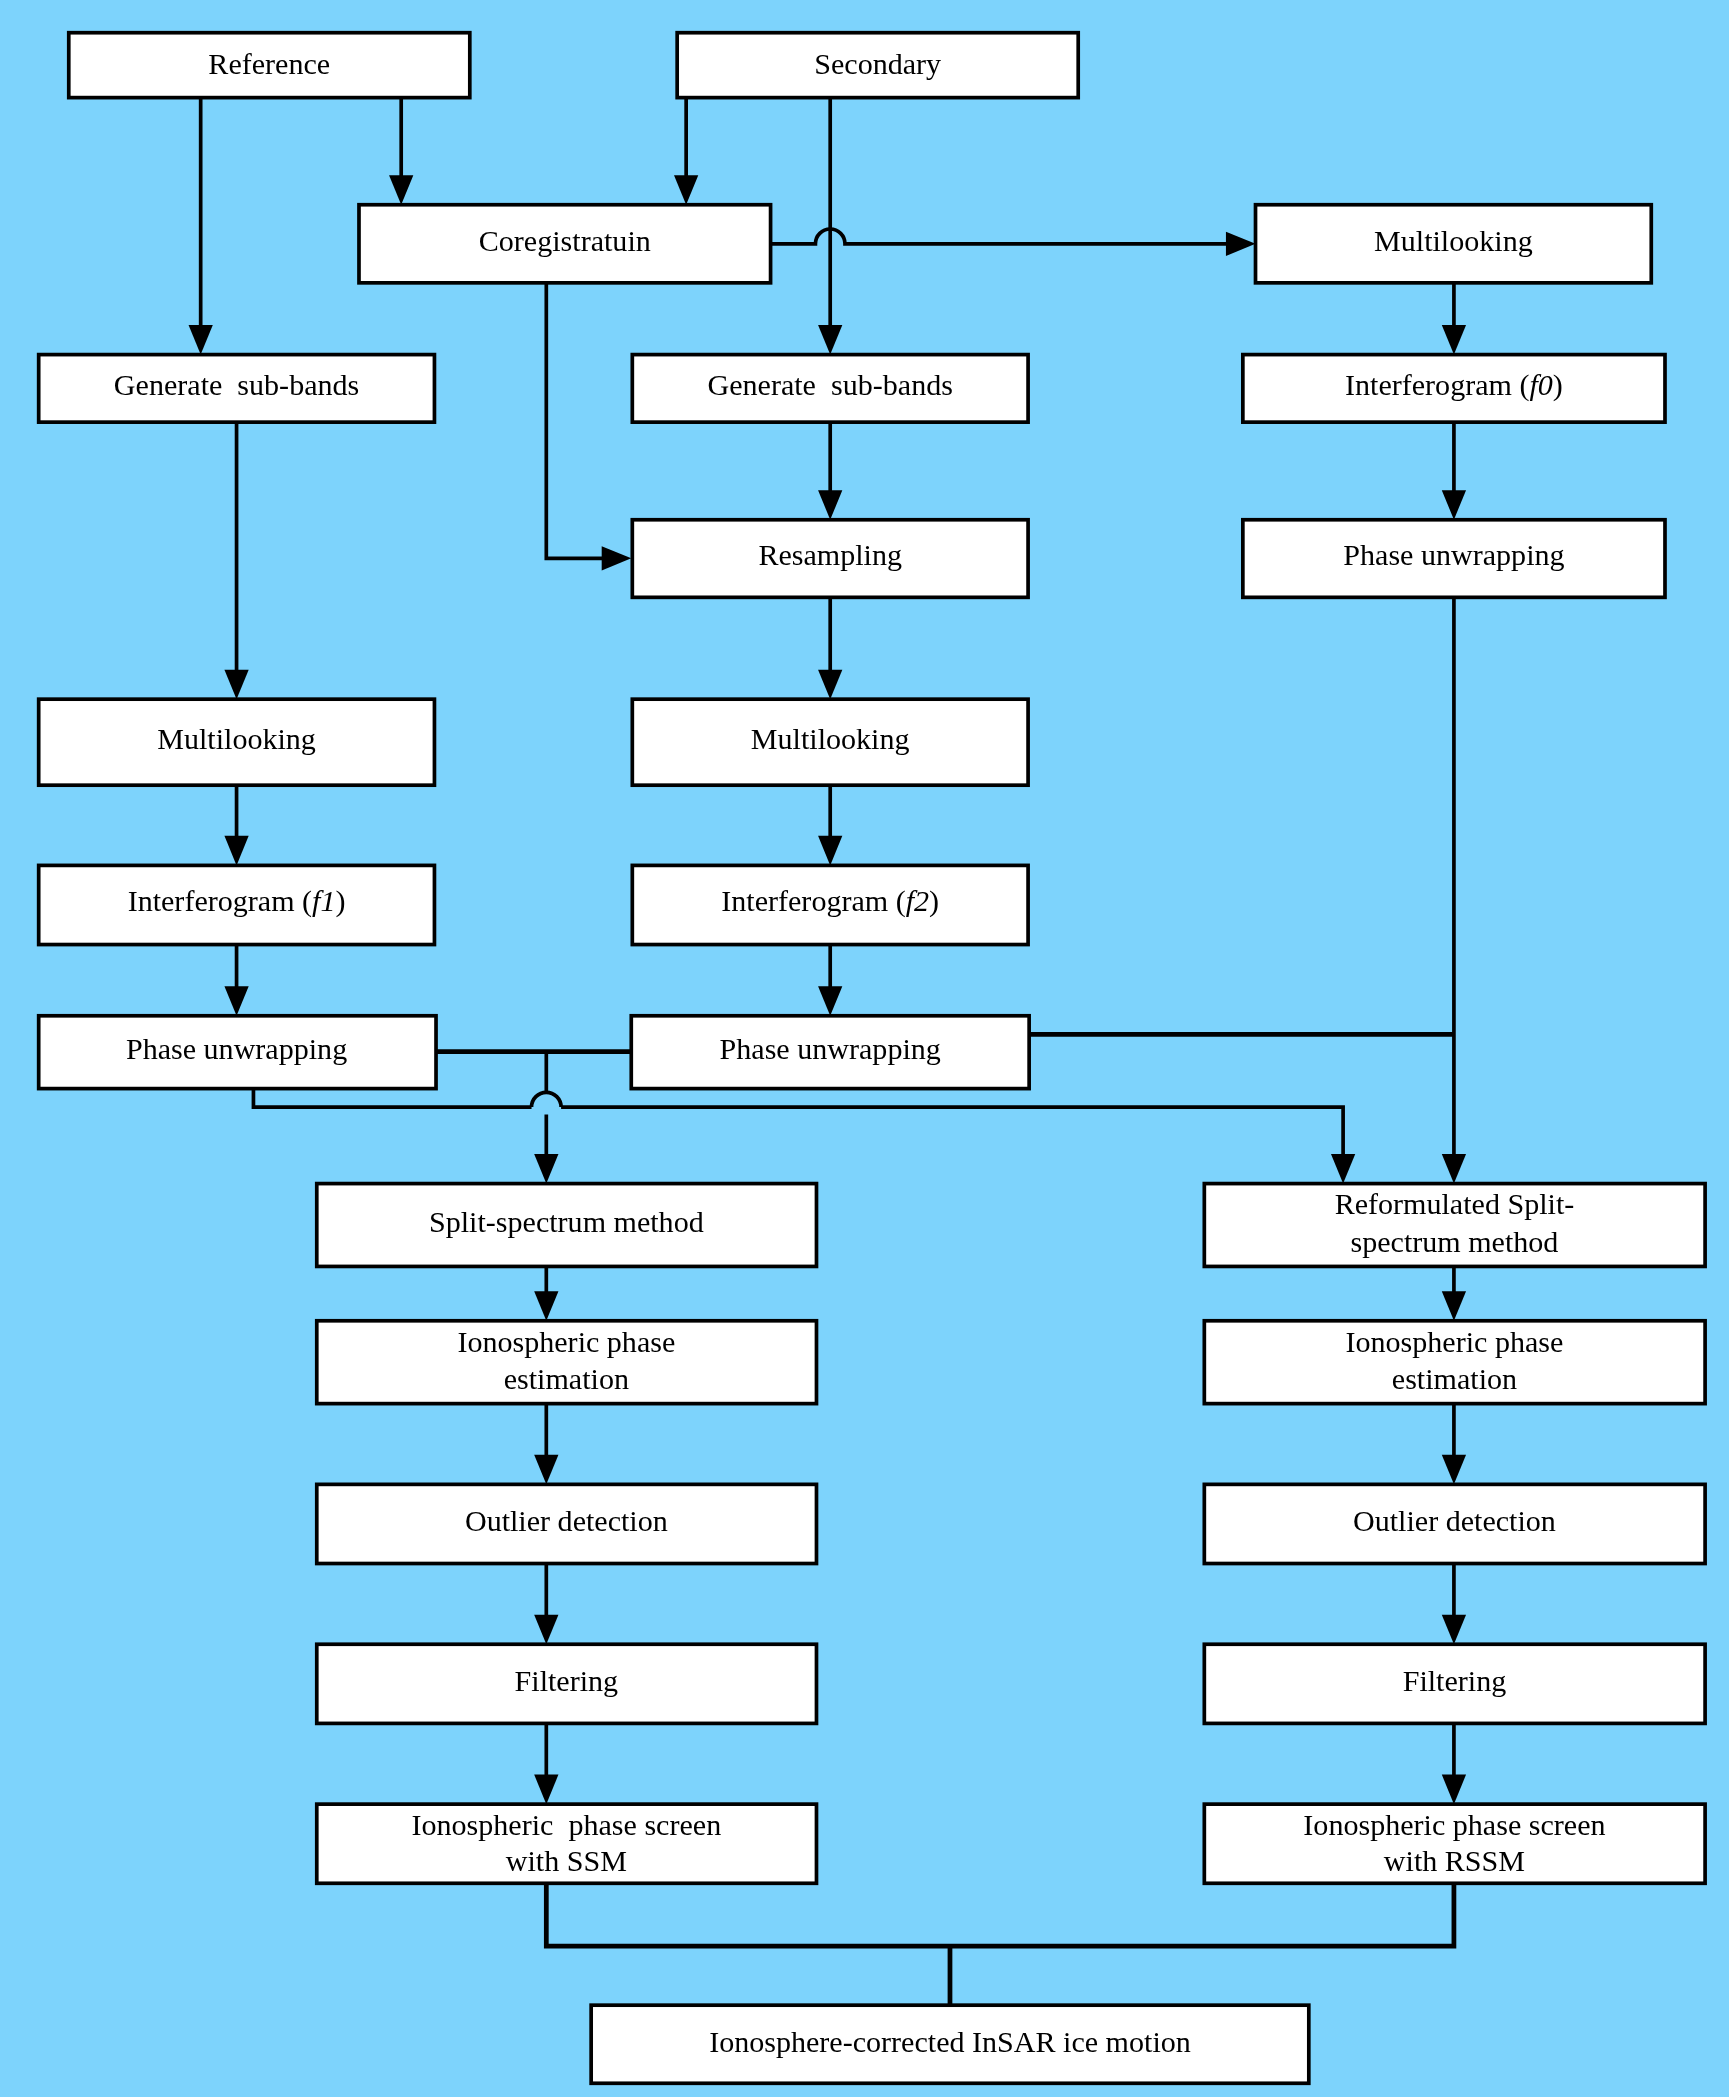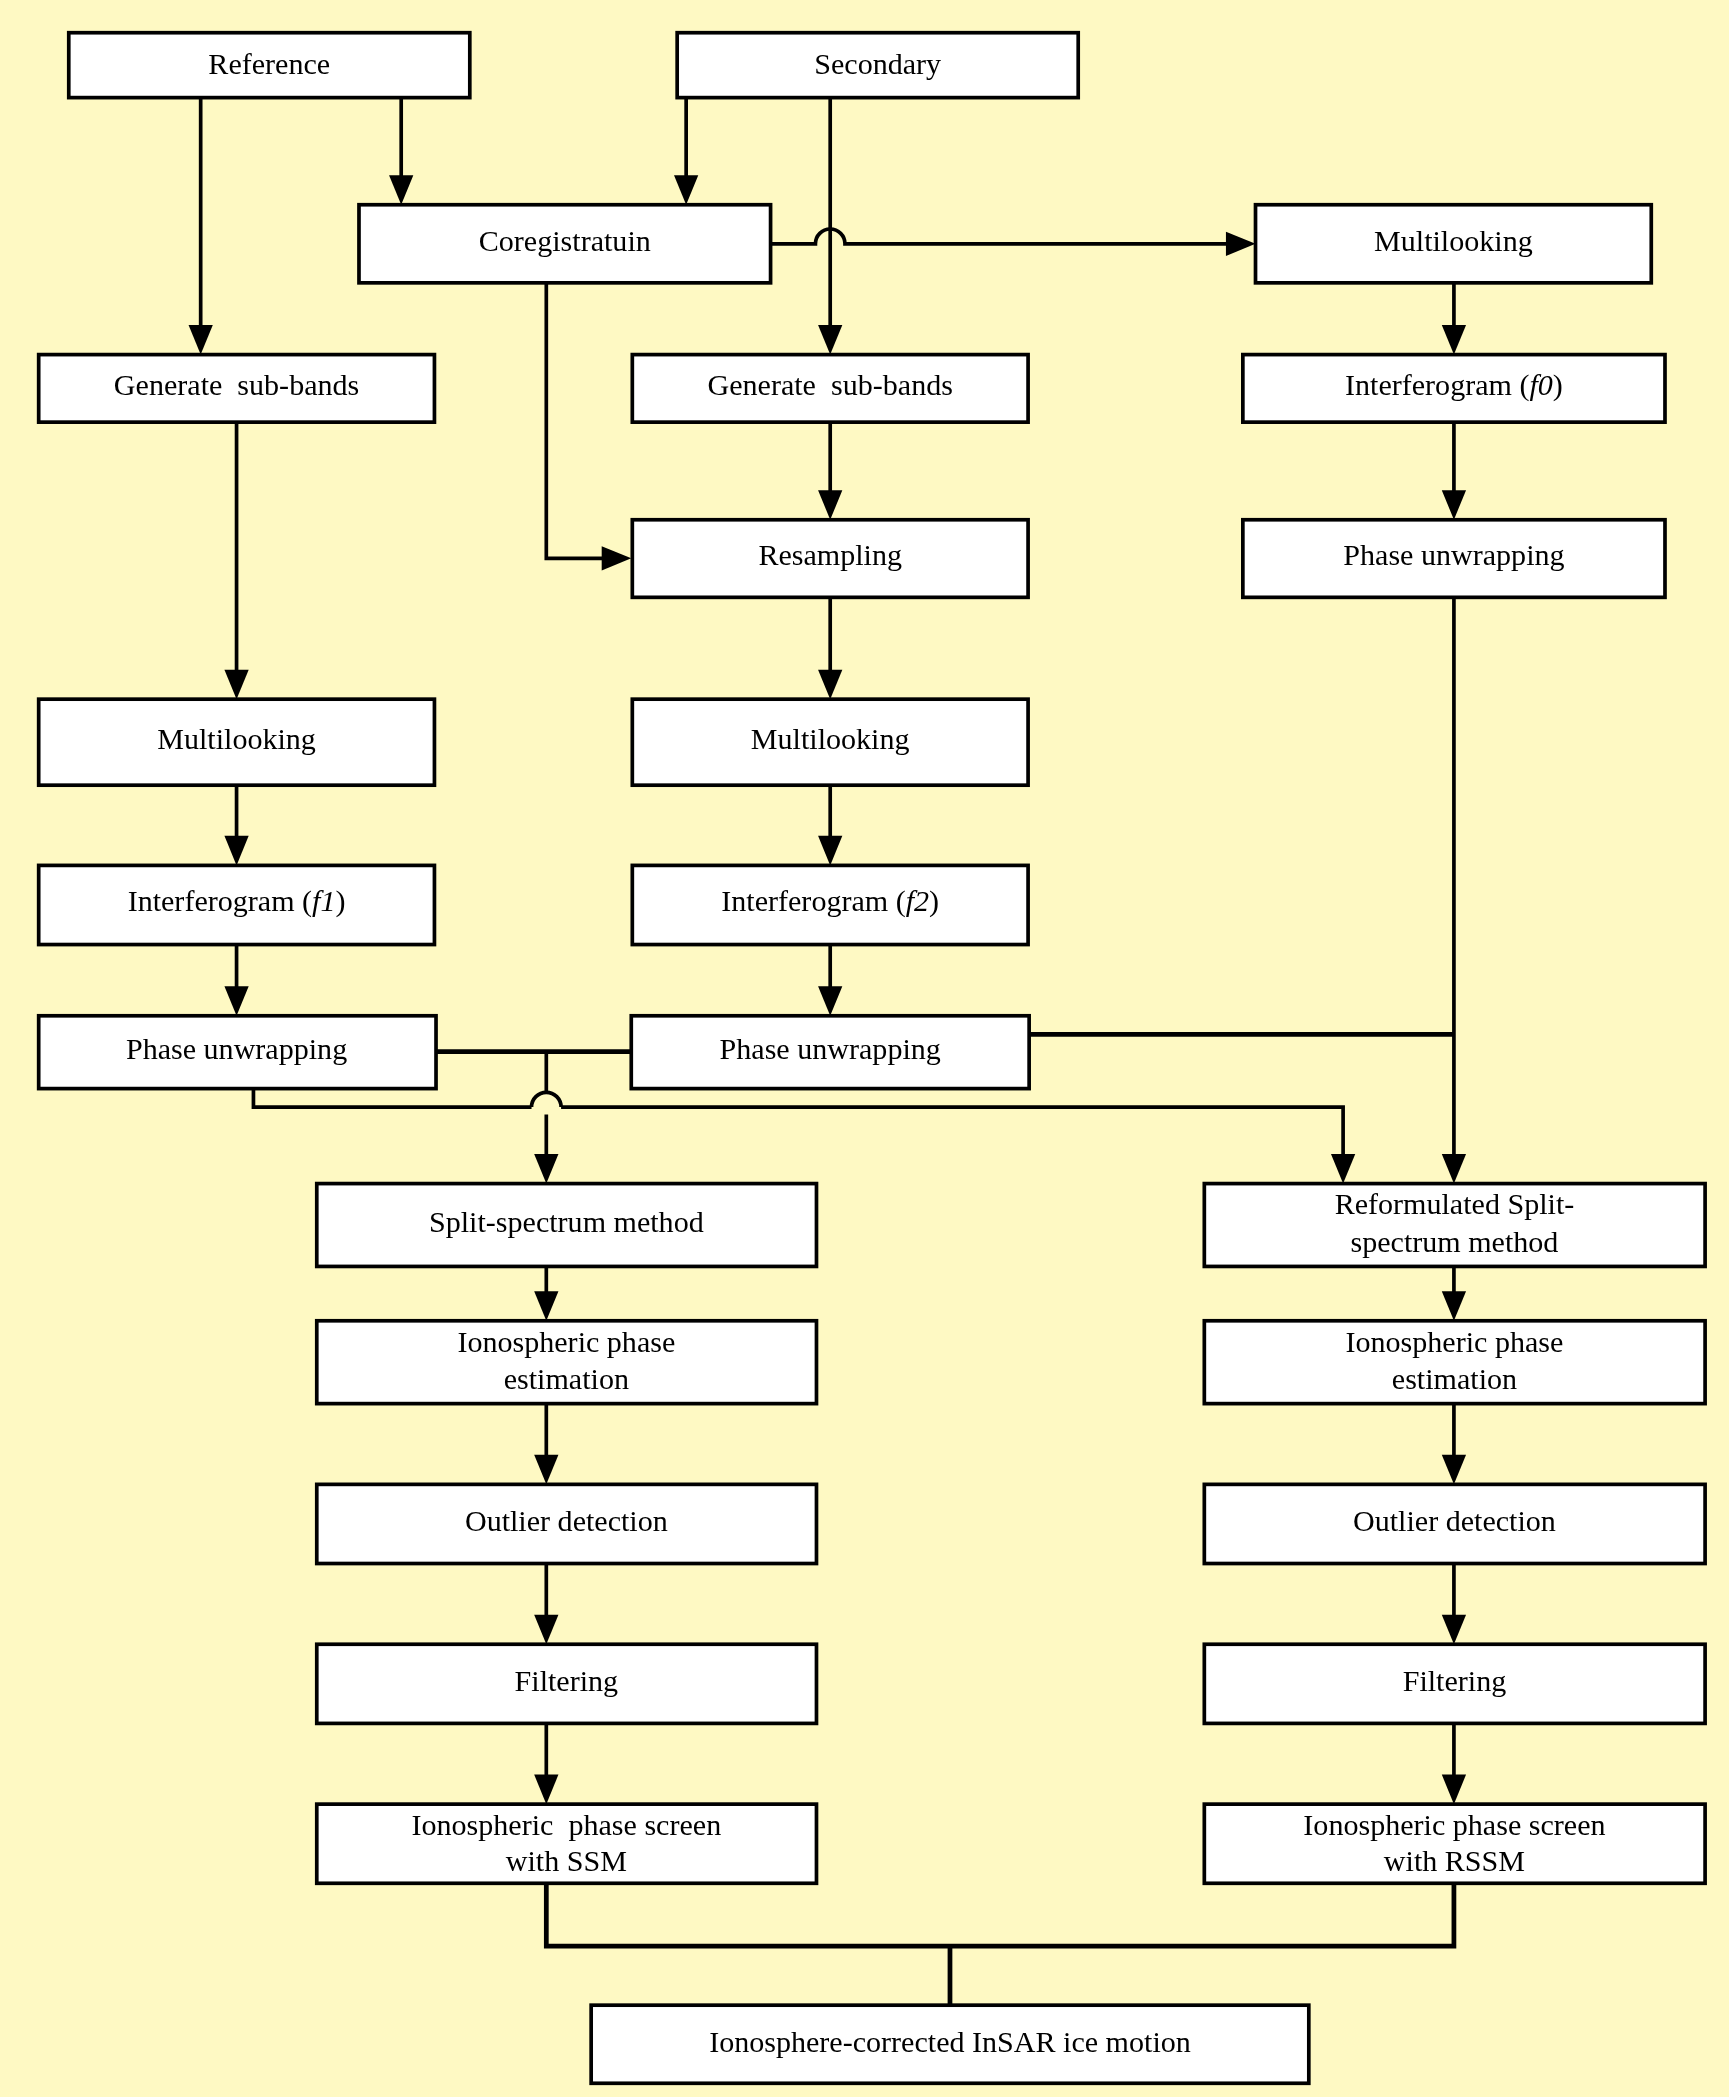--- a/index.html
+++ b/index.html
@@ -8,21 +8,21 @@
     padding: 0;
     background: #ffffff;
   }
   body {
     font-family: "Liberation Serif", "DejaVu Serif", serif;
   }
   #flow-root {
     position: relative;
     width: 1729px;
     height: 2097px;
-    background: #fef9c3;
+    background: #7dd3fc;
     overflow: hidden;
   }
   svg#flow-svg {
     position: absolute;
     left: 0;
     top: 0;
     width: 1729px;
     height: 2097px;
     display: block;
   }

